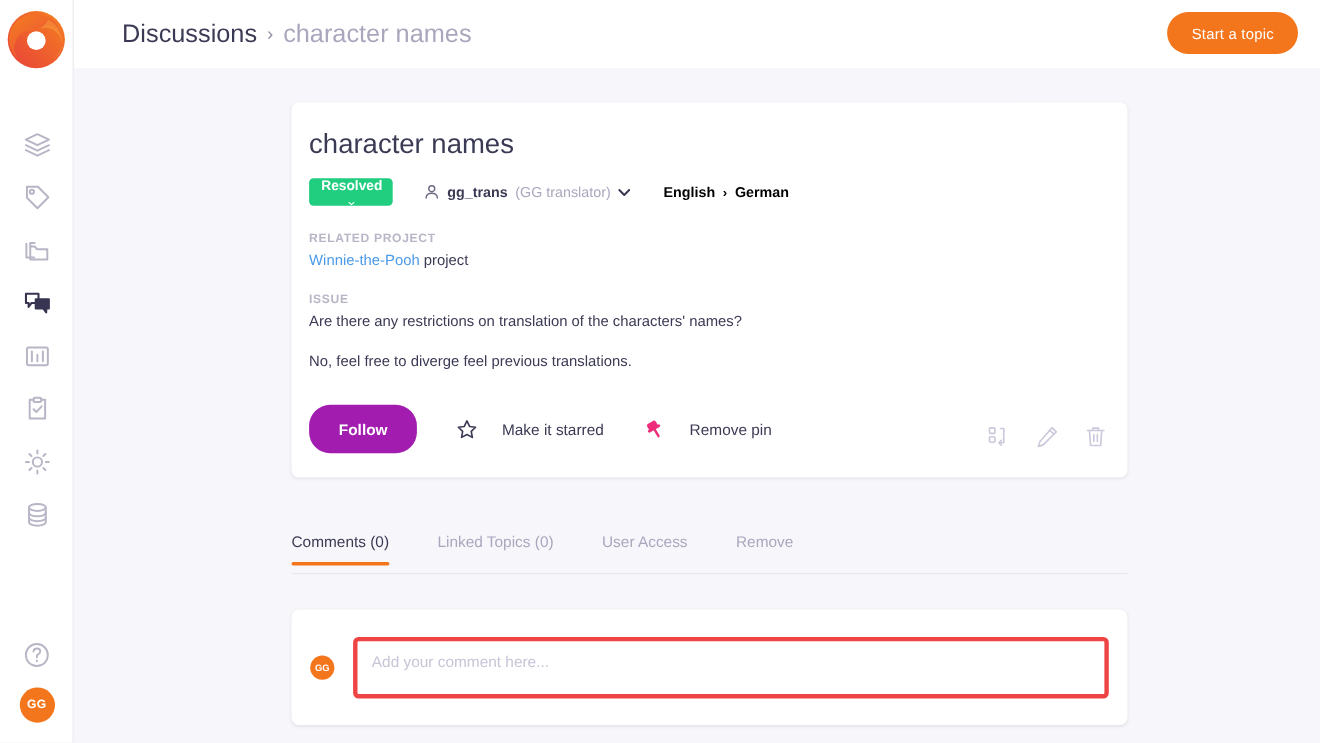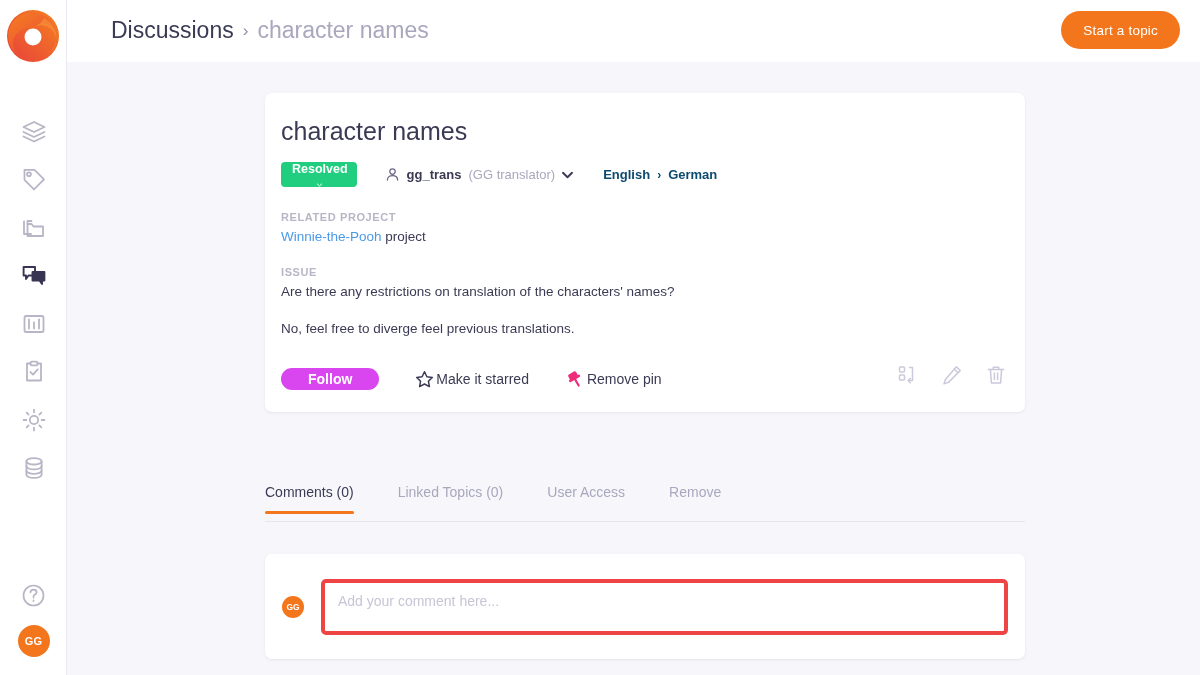--- a/index.html
+++ b/index.html
@@ -103,49 +103,49 @@
     cursor: pointer;
     flex-direction: column;
   }
   .assignee {
     display: flex; align-items: center; gap: 7px;
     margin-left: 28px; font-size: 13px; cursor: pointer;
   }
   .assignee .name { color: #3b3a54; font-weight: bold; }
   .assignee .role { color: #a9a7bd; }
   .lang-pair {
-    margin-left: 30px; font-size: 13px; color: #0c4a6e;
+    margin-left: 30px; font-size: 13px; color: #000000;
     display: flex; align-items: center; gap: 7px; font-weight: bold;
   }
   .lang-pair .arrow { font-size: 12px; }
 
   .field { margin-bottom: 22px; }
   .field-label {
     font-size: 11px; color: #b7b6c6;
     letter-spacing: .6px; font-weight: bold;
     margin-bottom: 6px;
   }
   .field-value { font-size: 13.5px; color: #3b3a54; }
   .proj-link { color: #4a9ae8; cursor: pointer; }
 
   .actions {
     display: flex; align-items: center;
     padding: 10px 0 22px 0;
     position: relative;
   }
   .follow-btn {
-    height: 22px; padding: 0 27px;
-    background: #d946ef; color: #fff;
+    height: 44px; padding: 0 27px;
+    background: #a21caf; color: #fff;
     border: none; border-radius: 19px;
     font-size: 14px; font-weight: bold;
     font-family: "Liberation Sans", sans-serif;
     cursor: pointer;
   }
   .act-link {
-    display: flex; align-items: center; gap: 2px;
+    display: flex; align-items: center; gap: 22px;
     margin-left: 36px; font-size: 14px; color: #3b3a54;
     cursor: pointer;
   }
   .icon-tools {
     position: absolute; right: 2px; bottom: 26px;
     display: flex; align-items: center; gap: 22px;
   }
   .icon-tools .tool { cursor: pointer; display: block; }
 
   

